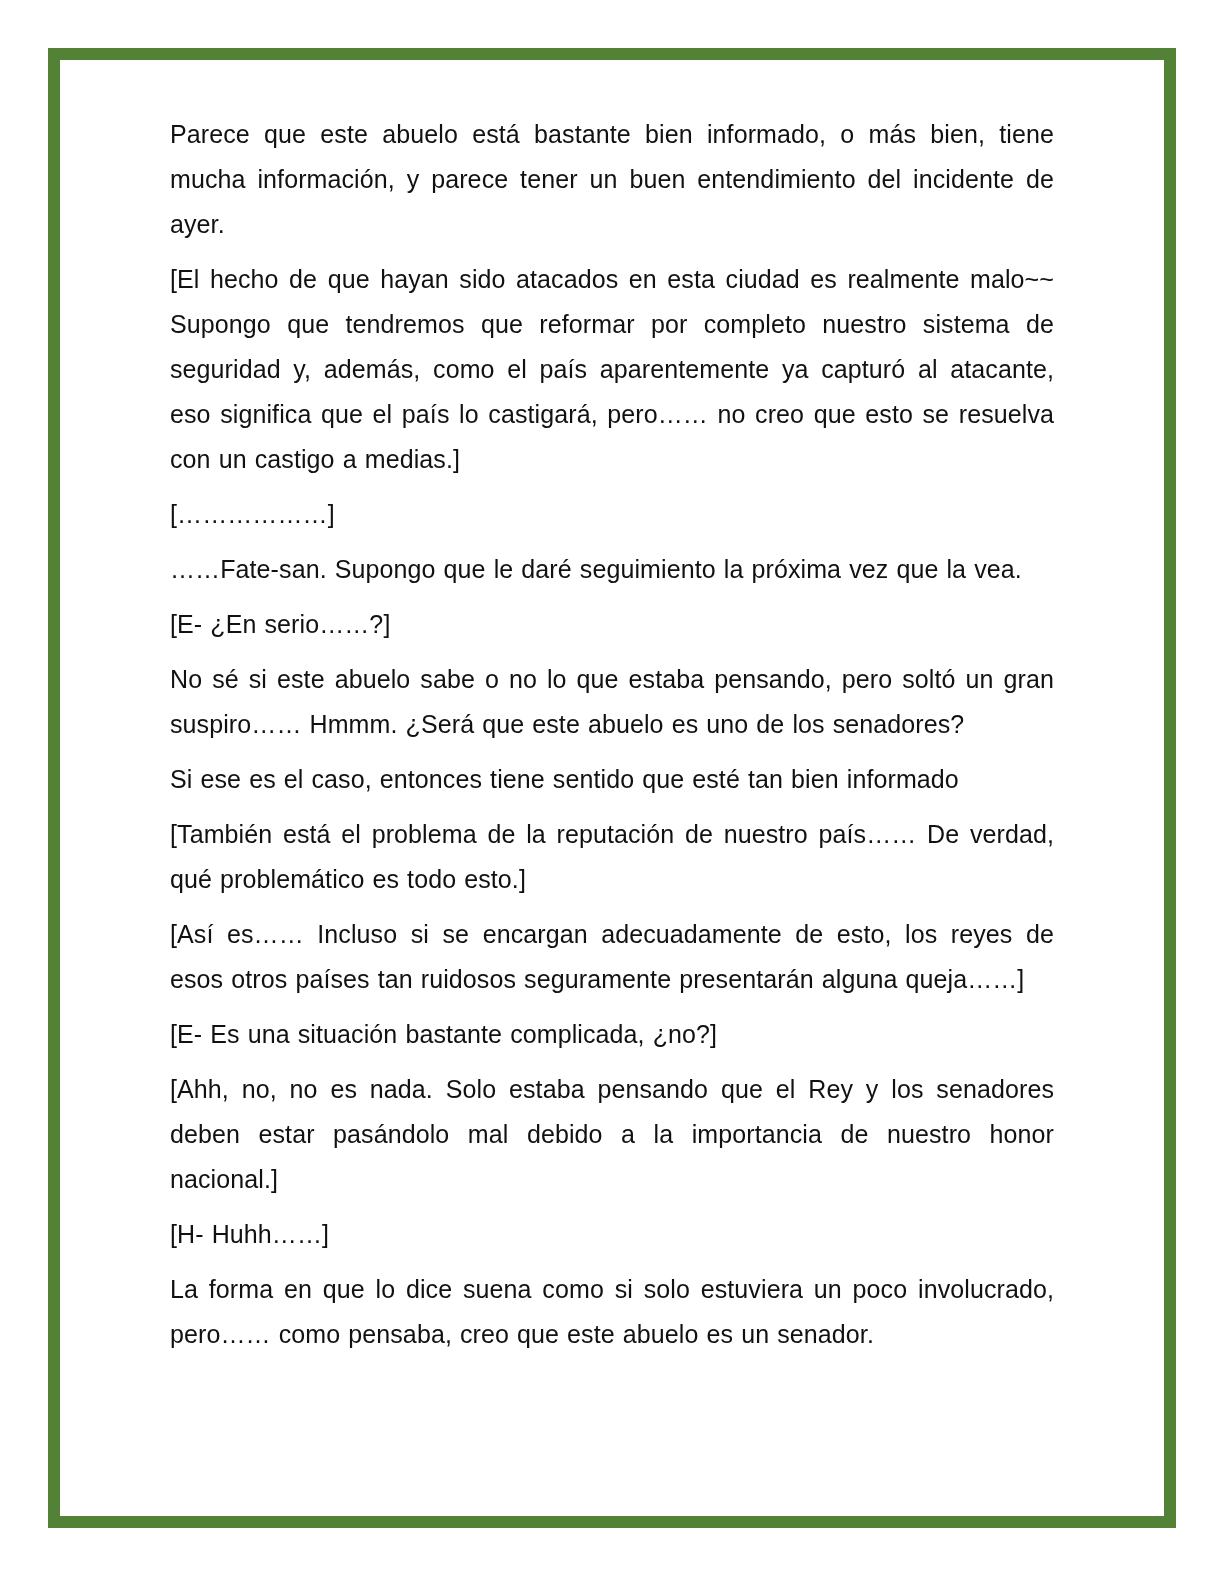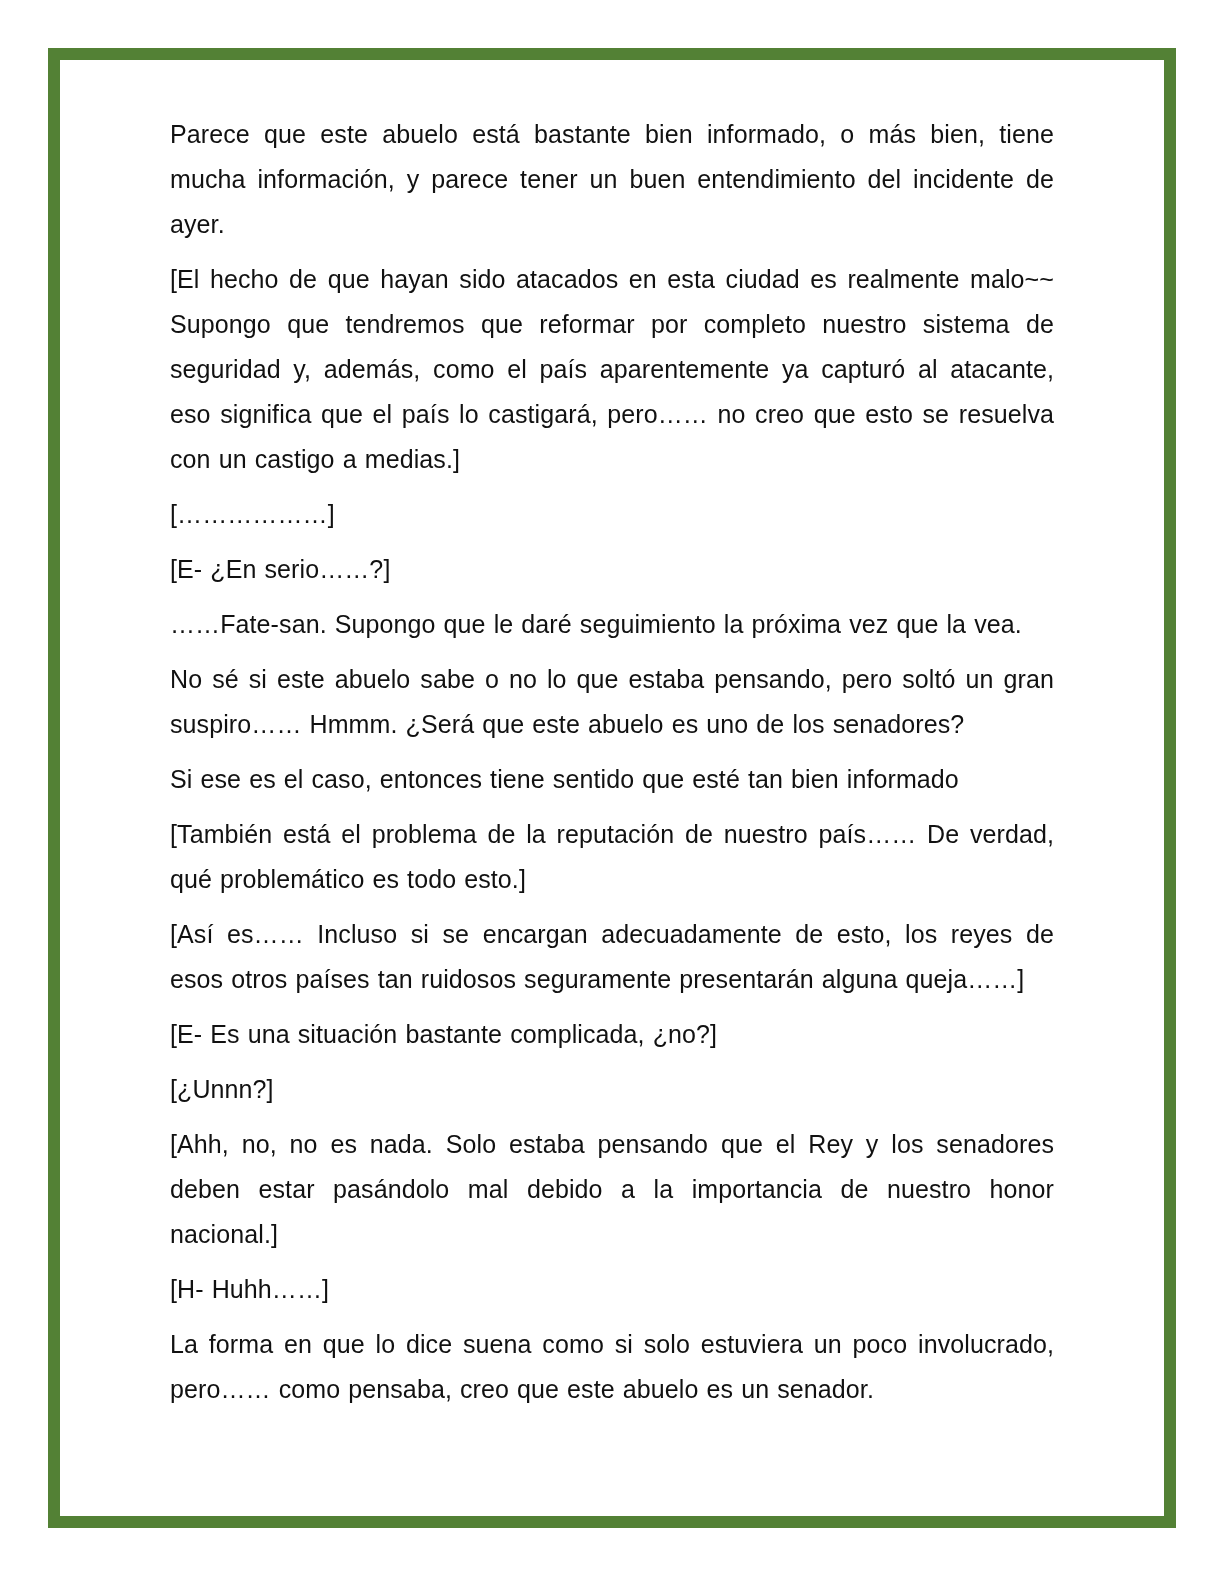--- a/index.html
+++ b/index.html
@@ -45,26 +45,25 @@
 </style>
 </head>
 <body>
 
 <div class="page">
   <div class="frame" style="border-color: rgb(83, 129, 53);">
     <div class="content">
       <p>Parece que este abuelo está bastante bien informado, o más bien, tiene mucha información, y parece tener un buen entendimiento del incidente de ayer.</p>
       <p>[El hecho de que hayan sido atacados en esta ciudad es realmente malo~~ Supongo que tendremos que reformar por completo nuestro sistema de seguridad y, además, como el país aparentemente ya capturó al atacante, eso significa que el país lo castigará, pero…… no creo que esto se resuelva con un castigo a medias.]</p>
       <p>[………………]</p>
+      <p>……Fate-san. Supongo que le daré seguimiento la próxima vez que la vea.</p>
       <p>[E- ¿En serio……?]</p>
-      <p>……Fate-san. Supongo que le daré seguimiento la próxima vez que la vea.</p>
       <p>No sé si este abuelo sabe o no lo que estaba pensando, pero soltó un gran suspiro…… Hmmm. ¿Será que este abuelo es uno de los senadores?</p>
       <p>Si ese es el caso, entonces tiene sentido que esté tan bien informado</p>
       <p>[También está el problema de la reputación de nuestro país…… De verdad, qué problemático es todo esto.]</p>
       <p>[Así es…… Incluso si se encargan adecuadamente de esto, los reyes de esos otros países tan ruidosos seguramente presentarán alguna queja……]</p>
       <p>[E- Es una situación bastante complicada, ¿no?]</p>
-      <p>[¿Unnn?]</p>
       <p>[Ahh, no, no es nada. Solo estaba pensando que el Rey y los senadores deben estar pasándolo mal debido a la importancia de nuestro honor nacional.]</p>
       <p>[H- Huhh……]</p>
       <p>La forma en que lo dice suena como si solo estuviera un poco involucrado, pero…… como pensaba, creo que este abuelo es un senador.</p>
     </div>
   </div>
 </div>
 
 </body></html>

